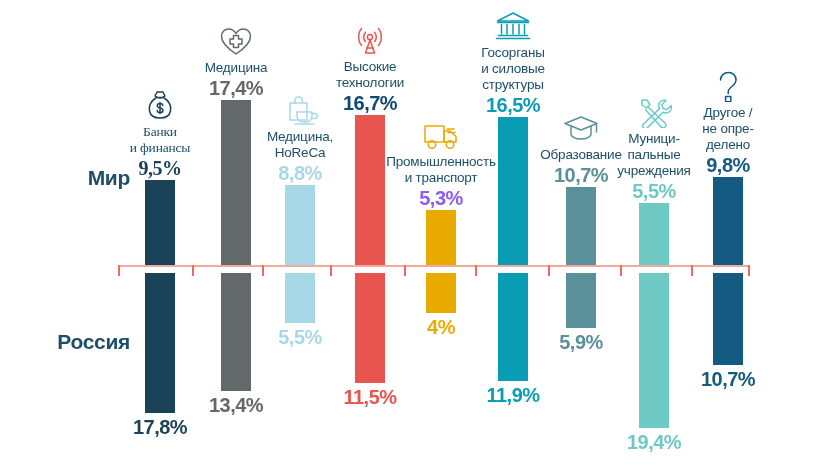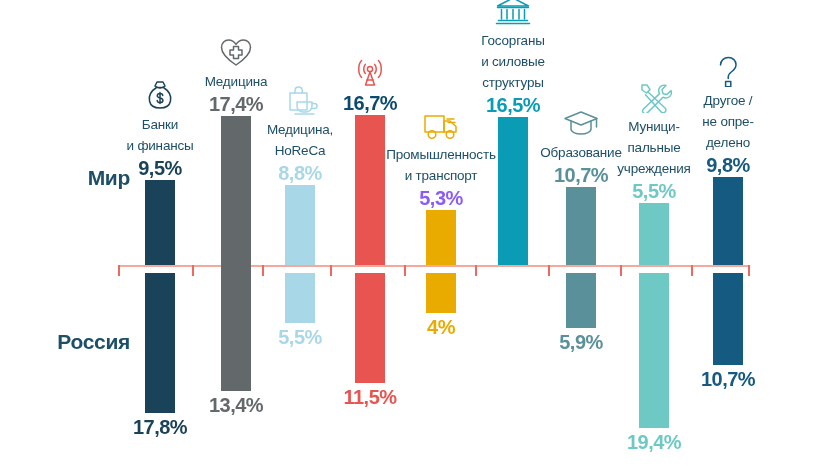--- a/index.html
+++ b/index.html
@@ -16,21 +16,21 @@
 
   
   .top-group{
     position:absolute;left:0;right:0;bottom:0;
     display:flex;flex-direction:column;align-items:center;
   }
   .icon{display:block;line-height:0;margin:0 auto 3px auto;}
   .cat-label{
     text-align:center;
     font-size:13.5px;
-    line-height:21px;
+    line-height:16px;
     color:#1d4f68;
     white-space:pre-line;
     letter-spacing:-0.2px;
   }
   .val-top{
     text-align:center;
     font-size:20px;
     line-height:23px;
     font-weight:bold;
     letter-spacing:-0.5px;
@@ -84,39 +84,39 @@
       <div class="tick" style="left: 212px; height: 11px; background: rgb(239, 106, 94);"></div>
       <div class="tick" style="left: 286px; height: 11px; background: rgb(239, 106, 94);"></div>
       <div class="tick" style="left: 357px; height: 11px; background: rgb(239, 106, 94);"></div>
       <div class="tick" style="left: 430px; height: 11px; background: rgb(239, 106, 94);"></div>
       <div class="tick" style="left: 502px; height: 11px; background: rgb(239, 106, 94);"></div>
       <div class="tick" style="left: 573px; height: 11px; background: rgb(239, 106, 94);"></div>
       <div class="tick" style="left: 630px; height: 11px; background: rgb(239, 106, 94);"></div>
     </div>
 
 <div class="col" style="left: 120.5px; width: 79px; height: 265px; top: 0px;">
-      <div class="top-group" style="bottom: 0px; width: 79px;">
+      <div class="top-group" style="bottom: 0px; width: 79px; font-family: Liberation Serif, serif;">
         <span class="icon"><svg width="36" height="32" viewBox="0 0 36 32" fill="none" stroke="#1a4258" stroke-width="1.5" stroke-linecap="round" stroke-linejoin="round">
             <path d="M13 7 L15 3 L21 3 L23 7 M13 7 Q16 9 18 9 Q20 9 23 7"></path>
             <path d="M14.5 8.5 C9 12 6.5 17 7.5 22 C8.4 26.5 12.5 29 18 29 C23.5 29 27.6 26.5 28.5 22 C29.5 17 27 12 21.5 8.5 Z"></path>
             <path d="M18 13.5 L18 24.5 M20.7 16.5 C20.7 15.2 19.5 14.5 18 14.5 C16.4 14.5 15.3 15.4 15.3 16.7 C15.3 19.7 20.9 18.4 20.9 21.4 C20.9 22.8 19.6 23.6 18 23.6 C16.4 23.6 15.2 22.8 15.2 21.5"></path>
           </svg></span>
         <div class="cat-label">Банки
 и финансы</div>
         <div class="val-top" style="color: rgb(26, 66, 88);">9,5%</div>
         <div class="bar" style="width: 30px; height: 85px; background: rgb(26, 66, 88);"></div>
       </div>
     </div>
     <div class="col" style="left: 120.5px; width: 79px; top: 273px; height: 200px;">
       <div class="bot-group" style="width: 79px;">
         <div class="bar" style="width: 30px; height: 140px; background: rgb(26, 66, 88);"></div>
         <div class="val-bot" style="color: rgb(26, 66, 88);">17,8%</div>
       </div>
     </div>
-    <div class="col" style="left: 196.5px; width: 79px; height: 265px; top: 16px;">
+    <div class="col" style="left: 196.5px; width: 79px; height: 265px; top: 0px;">
       <div class="top-group" style="bottom: 0px; width: 79px;">
         <span class="icon"><svg width="36" height="32" viewBox="0 0 36 32" fill="none" stroke="#63686a" stroke-width="1.5" stroke-linecap="round" stroke-linejoin="round">
             <path d="M18 29 C6 21 3.5 16 3.5 11.5 C3.5 7 6.8 4 10.5 4 C13.5 4 16.3 5.8 18 8.4 C19.7 5.8 22.5 4 25.5 4 C29.2 4 32.5 7 32.5 11.5 C32.5 16 30 21 18 29 Z"></path>
             <path d="M15.5 10.5 L20.5 10.5 L20.5 14 L24 14 L24 19 L20.5 19 L20.5 22.5 L15.5 22.5 L15.5 19 L12 19 L12 14 L15.5 14 Z"></path>
           </svg></span>
         <div class="cat-label">Медицина</div>
         <div class="val-top" style="color: rgb(99, 104, 106);">17,4%</div>
         <div class="bar" style="width: 30px; height: 165px; background: rgb(99, 104, 106);"></div>
       </div>
     </div>
@@ -151,20 +151,22 @@
       <div class="top-group" style="bottom: 0px; width: 79px;">
         <span class="icon"><svg width="36" height="32" viewBox="0 0 36 32" fill="none" stroke="#e8544f" stroke-width="1.5" stroke-linecap="round" stroke-linejoin="round">
             <path d="M18 16 L13.5 29 L22.5 29 Z"></path>
             <circle cx="18" cy="13" r="2.6"></circle>
             <path d="M13.3 8.4 C11.2 10.6 11.2 15.2 13.3 17.5"></path>
             <path d="M22.7 8.4 C24.8 10.6 24.8 15.2 22.7 17.5"></path>
             <path d="M9.6 4.5 C5.8 8.2 5.8 17.8 9.6 21.5"></path>
             <path d="M26.4 4.5 C30.2 8.2 30.2 17.8 26.4 21.5"></path>
             <path d="M14.8 24 L21.2 24"></path>
           </svg></span>
+        <div class="cat-label">Высокие
+технологии</div>
         <div class="val-top" style="color: #0c4a6e;">16,7%</div>
         <div class="bar" style="width: 30px; height: 150px; background: rgb(232, 84, 79);"></div>
       </div>
     </div>
     <div class="col" style="left: 330.5px; width: 79px; top: 273px; height: 200px;">
       <div class="bot-group" style="width: 79px;">
         <div class="bar" style="width: 30px; height: 110px; background: rgb(232, 84, 79);"></div>
         <div class="val-bot" style="color: rgb(232, 84, 79);">11,5%</div>
       </div>
     </div>
@@ -197,20 +199,26 @@
             <path d="M6.5 14.5 L6.5 24 M12 14.5 L12 24 M18 14.5 L18 24 M24 14.5 L24 24 M29.5 14.5 L29.5 24"></path>
             <path d="M3.5 25.5 L32.5 25.5 M1.5 28.5 L34.5 28.5"></path>
           </svg></span>
         <div class="cat-label">Госорганы
 и силовые
 структуры</div>
         <div class="val-top" style="color: rgb(10, 156, 181);">16,5%</div>
         <div class="bar" style="width: 30px; height: 148px; background: rgb(10, 156, 181);"></div>
       </div>
     </div>
+    <div class="col" style="left: 473.5px; width: 79px; top: 273px; height: 200px;">
+      <div class="bot-group" style="width: 79px;">
+        <div class="bar" style="width: 30px; height: 108px; background: rgb(10, 156, 181);"></div>
+        <div class="val-bot" style="color: rgb(10, 156, 181);">11,9%</div>
+      </div>
+    </div>
     <div class="col" style="left: 541.5px; width: 79px; height: 265px; top: 0px;">
       <div class="top-group" style="bottom: 0px; width: 79px;">
         <span class="icon"><svg width="36" height="32" viewBox="0 0 36 32" fill="none" stroke="#5a9099" stroke-width="1.5" stroke-linecap="round" stroke-linejoin="round">
             <path d="M18 5 L34 11.5 L18 18 L2 11.5 Z"></path>
             <path d="M8 14 L8 22 C8 24.8 12.5 27 18 27 C23.5 27 28 24.8 28 22 L28 14"></path>
             <path d="M33.5 11.8 L33.5 20"></path>
           </svg></span>
         <div class="cat-label" style="width: 96px;">Образование</div>
         <div class="val-top" style="color: rgb(90, 144, 153);">10,7%</div>
         <div class="bar" style="width: 30px; height: 78px; background: rgb(90, 144, 153);"></div>

